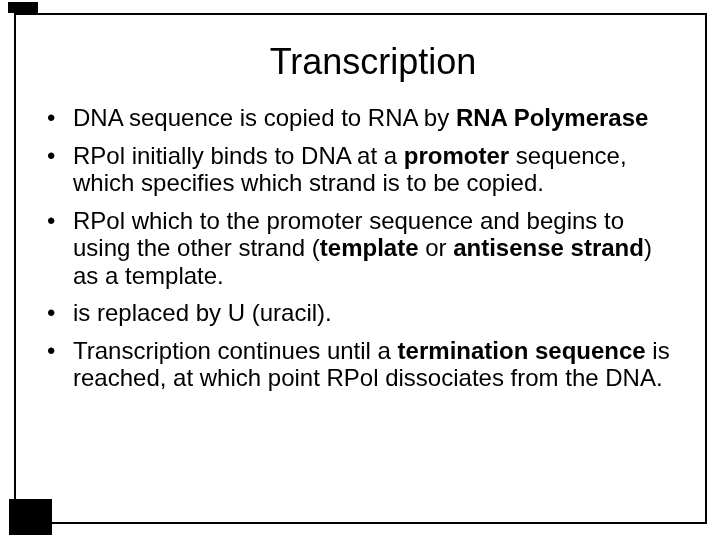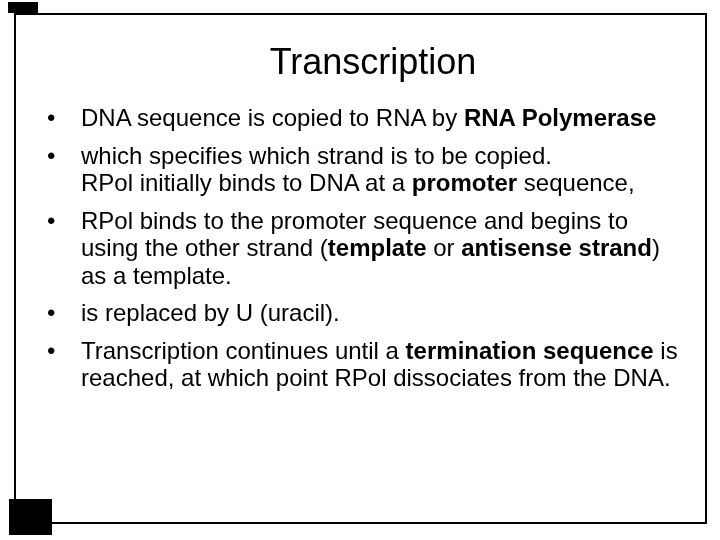--- a/index.html
+++ b/index.html
@@ -50,21 +50,20 @@
   .bullet-dot {
     flex: 0 0 26px;
     width: 26px;
     font-size: 24px;
     line-height: 27.5px;
   }
   .bullet-text .line {
     font-size: 24px;
     line-height: 27.5px;
     white-space: nowrap;
-    margin-left: 8px;
   }
   .bullet-text .b { font-weight: 700; }
   .mark {
     position: absolute;
     background: var(--mark, #000000);
   }
   .mark-tl { left: 8px; top: 2px; width: 30px; height: 11px; }
   .mark-bl { left: 9px; top: 499px; width: 43px; height: 36px; }
 </style>
 </head>
@@ -78,28 +77,28 @@
   <div class="bullets" id="bullet-list">
       <div class="bullet-item">
         <div class="bullet-dot">•</div>
         <div class="bullet-text">
           <div class="line"><span>DNA sequence is copied to RNA by </span><span class="b">RNA Polymerase</span></div>
         </div>
       </div>
       <div class="bullet-item">
         <div class="bullet-dot">•</div>
         <div class="bullet-text">
+          <div class="line"><span>RPol initially binds to DNA at a </span><span class="b">promoter</span><span> sequence,</span></div>
           <div class="line"><span>which specifies which strand is to be copied.</span></div>
-          <div class="line"><span>RPol initially binds to DNA at a </span><span class="b">promoter</span><span> sequence,</span></div>
         </div>
       </div>
       <div class="bullet-item">
         <div class="bullet-dot">•</div>
         <div class="bullet-text">
-          <div class="line"><span>RPol binds to the promoter sequence and begins to</span></div>
+          <div class="line"><span>RPol which to the promoter sequence and begins to</span></div>
           <div class="line"><span>using the other strand (</span><span class="b">template</span><span> or </span><span class="b">antisense strand</span><span>)</span></div>
           <div class="line"><span>as a template.</span></div>
         </div>
       </div>
       <div class="bullet-item">
         <div class="bullet-dot">•</div>
         <div class="bullet-text">
           <div class="line"><span>is replaced by U (uracil).</span></div>
         </div>
       </div>

